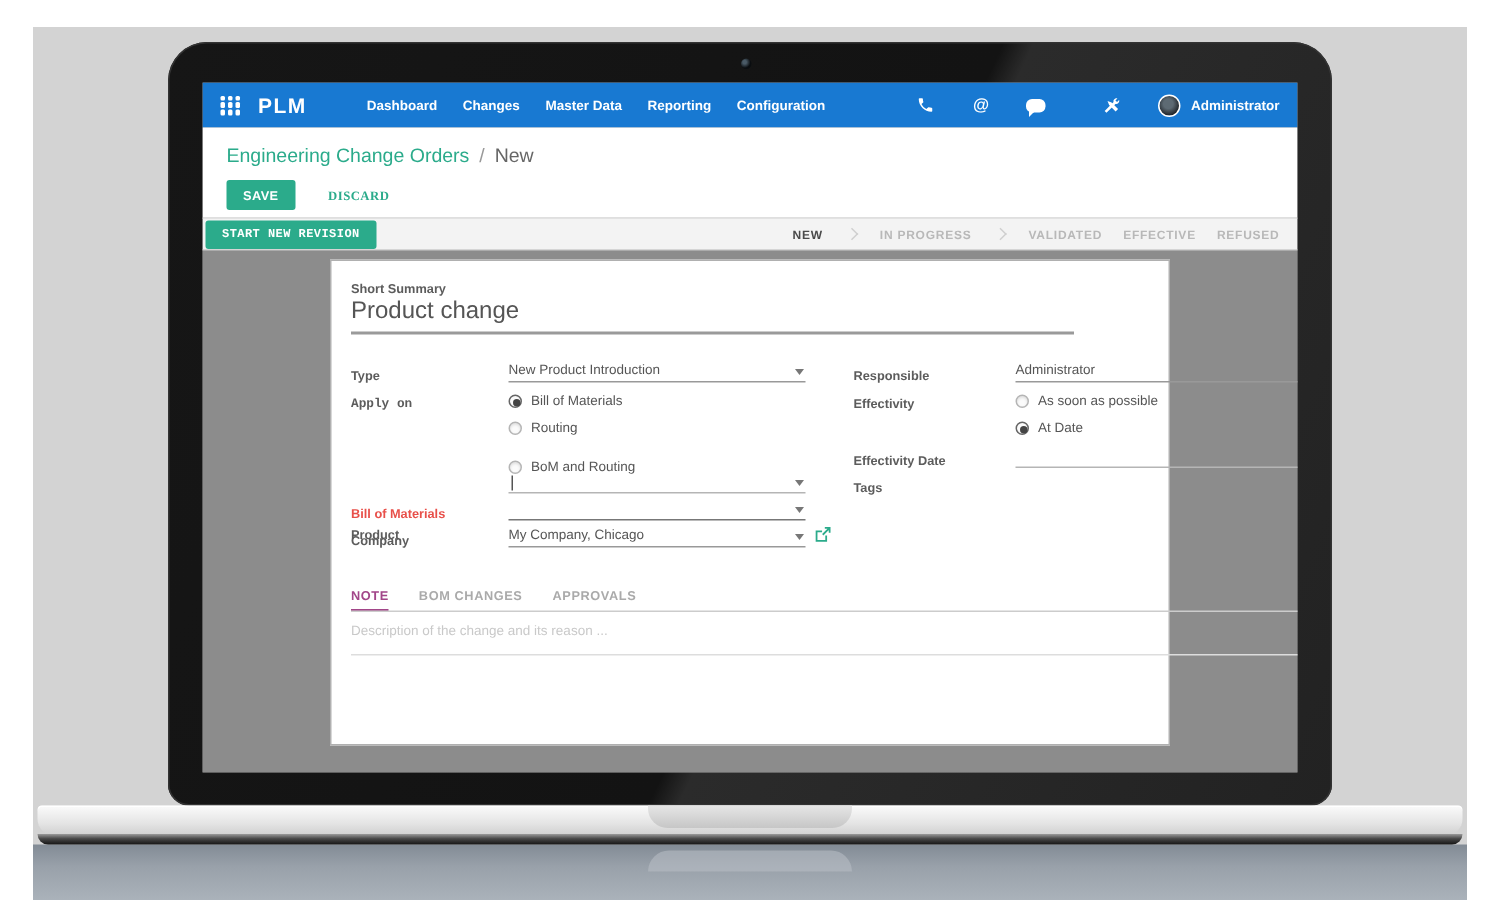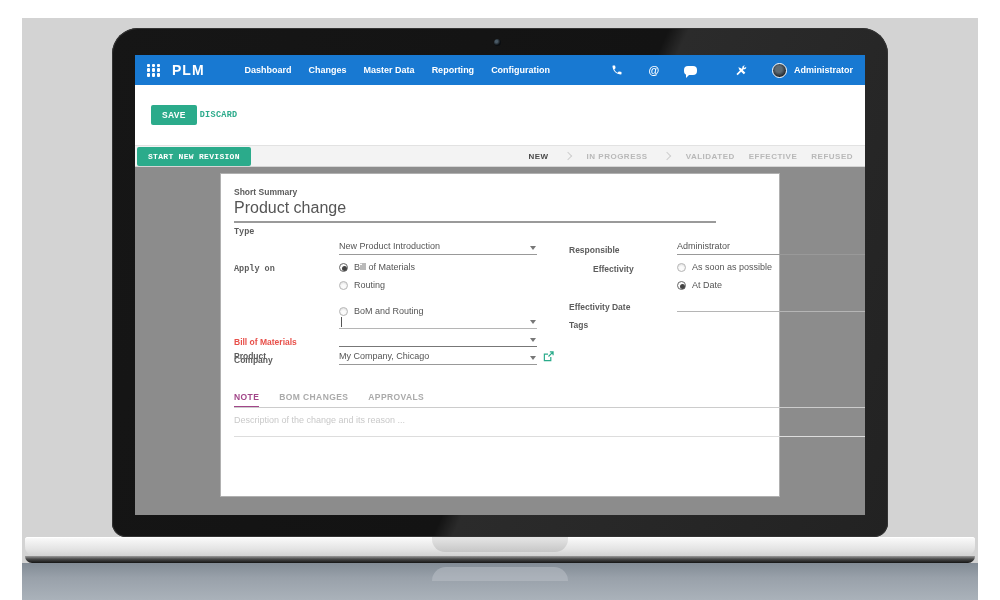--- a/index.html
+++ b/index.html
@@ -47,21 +47,21 @@
 
   .crumb-zone { position:absolute; left:0; top:30px; width:730px; height:60px; background:#fff; padding:11px 0 0 16px; }
   .crumb { font-size:13px; }
   .crumb .parent { color:#2bab8b; cursor:pointer; }
   .crumb .sep { color:#999; margin:0 3px; }
   .crumb .current { color:#666; }
   .btn-row { margin-top:9px; display:flex; align-items:center; }
   .btn-save { background:#2bab8b; color:#fff; border:none; font-size:8.5px; font-weight:bold;
               padding:5px 11px; border-radius:2px; cursor:pointer; font-family:inherit; letter-spacing:.3px; }
   .btn-discard { background:none; border:none; color:#2bab8b; font-size:8.5px; font-weight:bold;
-                 margin-left:3px; cursor:pointer; font-family:Liberation Mono, monospace; letter-spacing:.3px; }
+                 margin-left:22px; cursor:pointer; font-family:Liberation Serif, serif; letter-spacing:.3px; }
 
   .statusbar { position:absolute; left:0; top:90px; width:730px; height:22px; background:#f3f3f3;
                border-top:1px solid #e2e2e2; border-bottom:1px solid #d5d5d5;
                display:flex; align-items:center; }
   .btn-revision { position:absolute; left:2px; top:1px; height:19px; background:#2bab8b; color:#fff;
                   border:none; font-size:8px; font-weight:bold; padding:0 11px; border-radius:2px;
                   cursor:pointer; font-family:Liberation Mono, monospace; letter-spacing:.3px; }
   .stages { margin-left:auto; display:flex; align-items:center; gap:14px; padding-right:12px; }
   .stage-item { font-size:8px; font-weight:bold; letter-spacing:.5px; color:#b8b8b8; cursor:pointer; }
   .stage-item.active { color:#4a4a4a; }
@@ -149,20 +149,25 @@
             <path fill="#fff" d="M4 2l4 4 2 5 8 8 3-3-8-8-5-2z"></path>
             <path fill="#fff" d="M20 3c-2 0-4 2-4 4 0 .4.1.8.2 1.2L4 20.5 6.5 23l12.3-12.2c.4.1.8.2 1.2.2 2 0 4-2 4-4 0-.5-.1-1-.3-1.4l-2.7 2.7-2.3-2.3 2.7-2.7C21 3.1 20.5 3 20 3z" transform="scale(0.9) translate(1,0)"></path>
           </svg>
         </div>
         <div class="avatar"></div>
         <div class="user-name">Administrator</div>
       </div>
     </div>
 
     <div class="crumb-zone">
+      <div class="crumb">
+        <span class="parent">Engineering Change Orders</span>
+        <span class="sep">/</span>
+        <span class="current">New</span>
+      </div>
       <div class="btn-row">
         <button class="btn-save">SAVE</button>
         <button class="btn-discard">DISCARD</button>
       </div>
     </div>
 
     <div class="statusbar">
       <button class="btn-revision">START NEW REVISION</button>
       <div class="stages">
         <span class="stage-item active">NEW</span>
@@ -174,21 +179,21 @@
         <span class="stage-item">REFUSED</span>
       </div>
     </div>
 
     <div class="workspace">
       <div class="sheet">
 
         <div class="title-lbl">Short Summary</div>
         <div class="title-val">Product change</div>
 
-        <div class="lbl" style="left:13px; top:53px;font-family:Liberation Mono, monospace;">Type</div>
+        <div class="lbl" style="left:13px; top:71px;">Type</div>
         <div class="field" style="left:118px; top:67px; width:198px;">
           <span>New Product Introduction</span>
           <span class="caret"></span>
         </div>
 
         <div class="lbl" style="left:13px; top:90px;font-family:Liberation Mono, monospace;">Apply on</div>
         <div class="radio-row" style="left:118px; top:88px;">
           <span class="rb checked"></span>
           <span>Bill of Materials</span>
         </div>
@@ -225,21 +230,21 @@
         <div class="lbl" style="left:348px; top:71px;">Responsible</div>
         <div class="field" style="left:456px; top:67px; width:198px;">
           <span>Administrator</span>
           <span class="caret"></span>
         </div>
         <svg class="ext" style="left:660px; top:67px;" viewBox="0 0 12 12">
           <path fill="none" stroke="#2bab8b" stroke-width="1.3" d="M8.5 6.5v4h-7v-7h4"></path>
           <path fill="none" stroke="#2bab8b" stroke-width="1.3" d="M6 6l5-5M7.5 1H11v3.5"></path>
         </svg>
 
-        <div class="lbl" style="left:348px; top:90px;margin-left:24px;">Effectivity</div>
+        <div class="lbl" style="left:348px; top:90px;">Effectivity</div>
         <div class="radio-row" style="left:456px; top:88px;">
           <span class="rb"></span>
           <span>As soon as possible</span>
         </div>
         <div class="radio-row" style="left:456px; top:106px;">
           <span class="rb checked"></span>
           <span>At Date</span>
         </div>
 
         <div class="lbl" style="left:348px; top:128px;">Effectivity Date</div>

